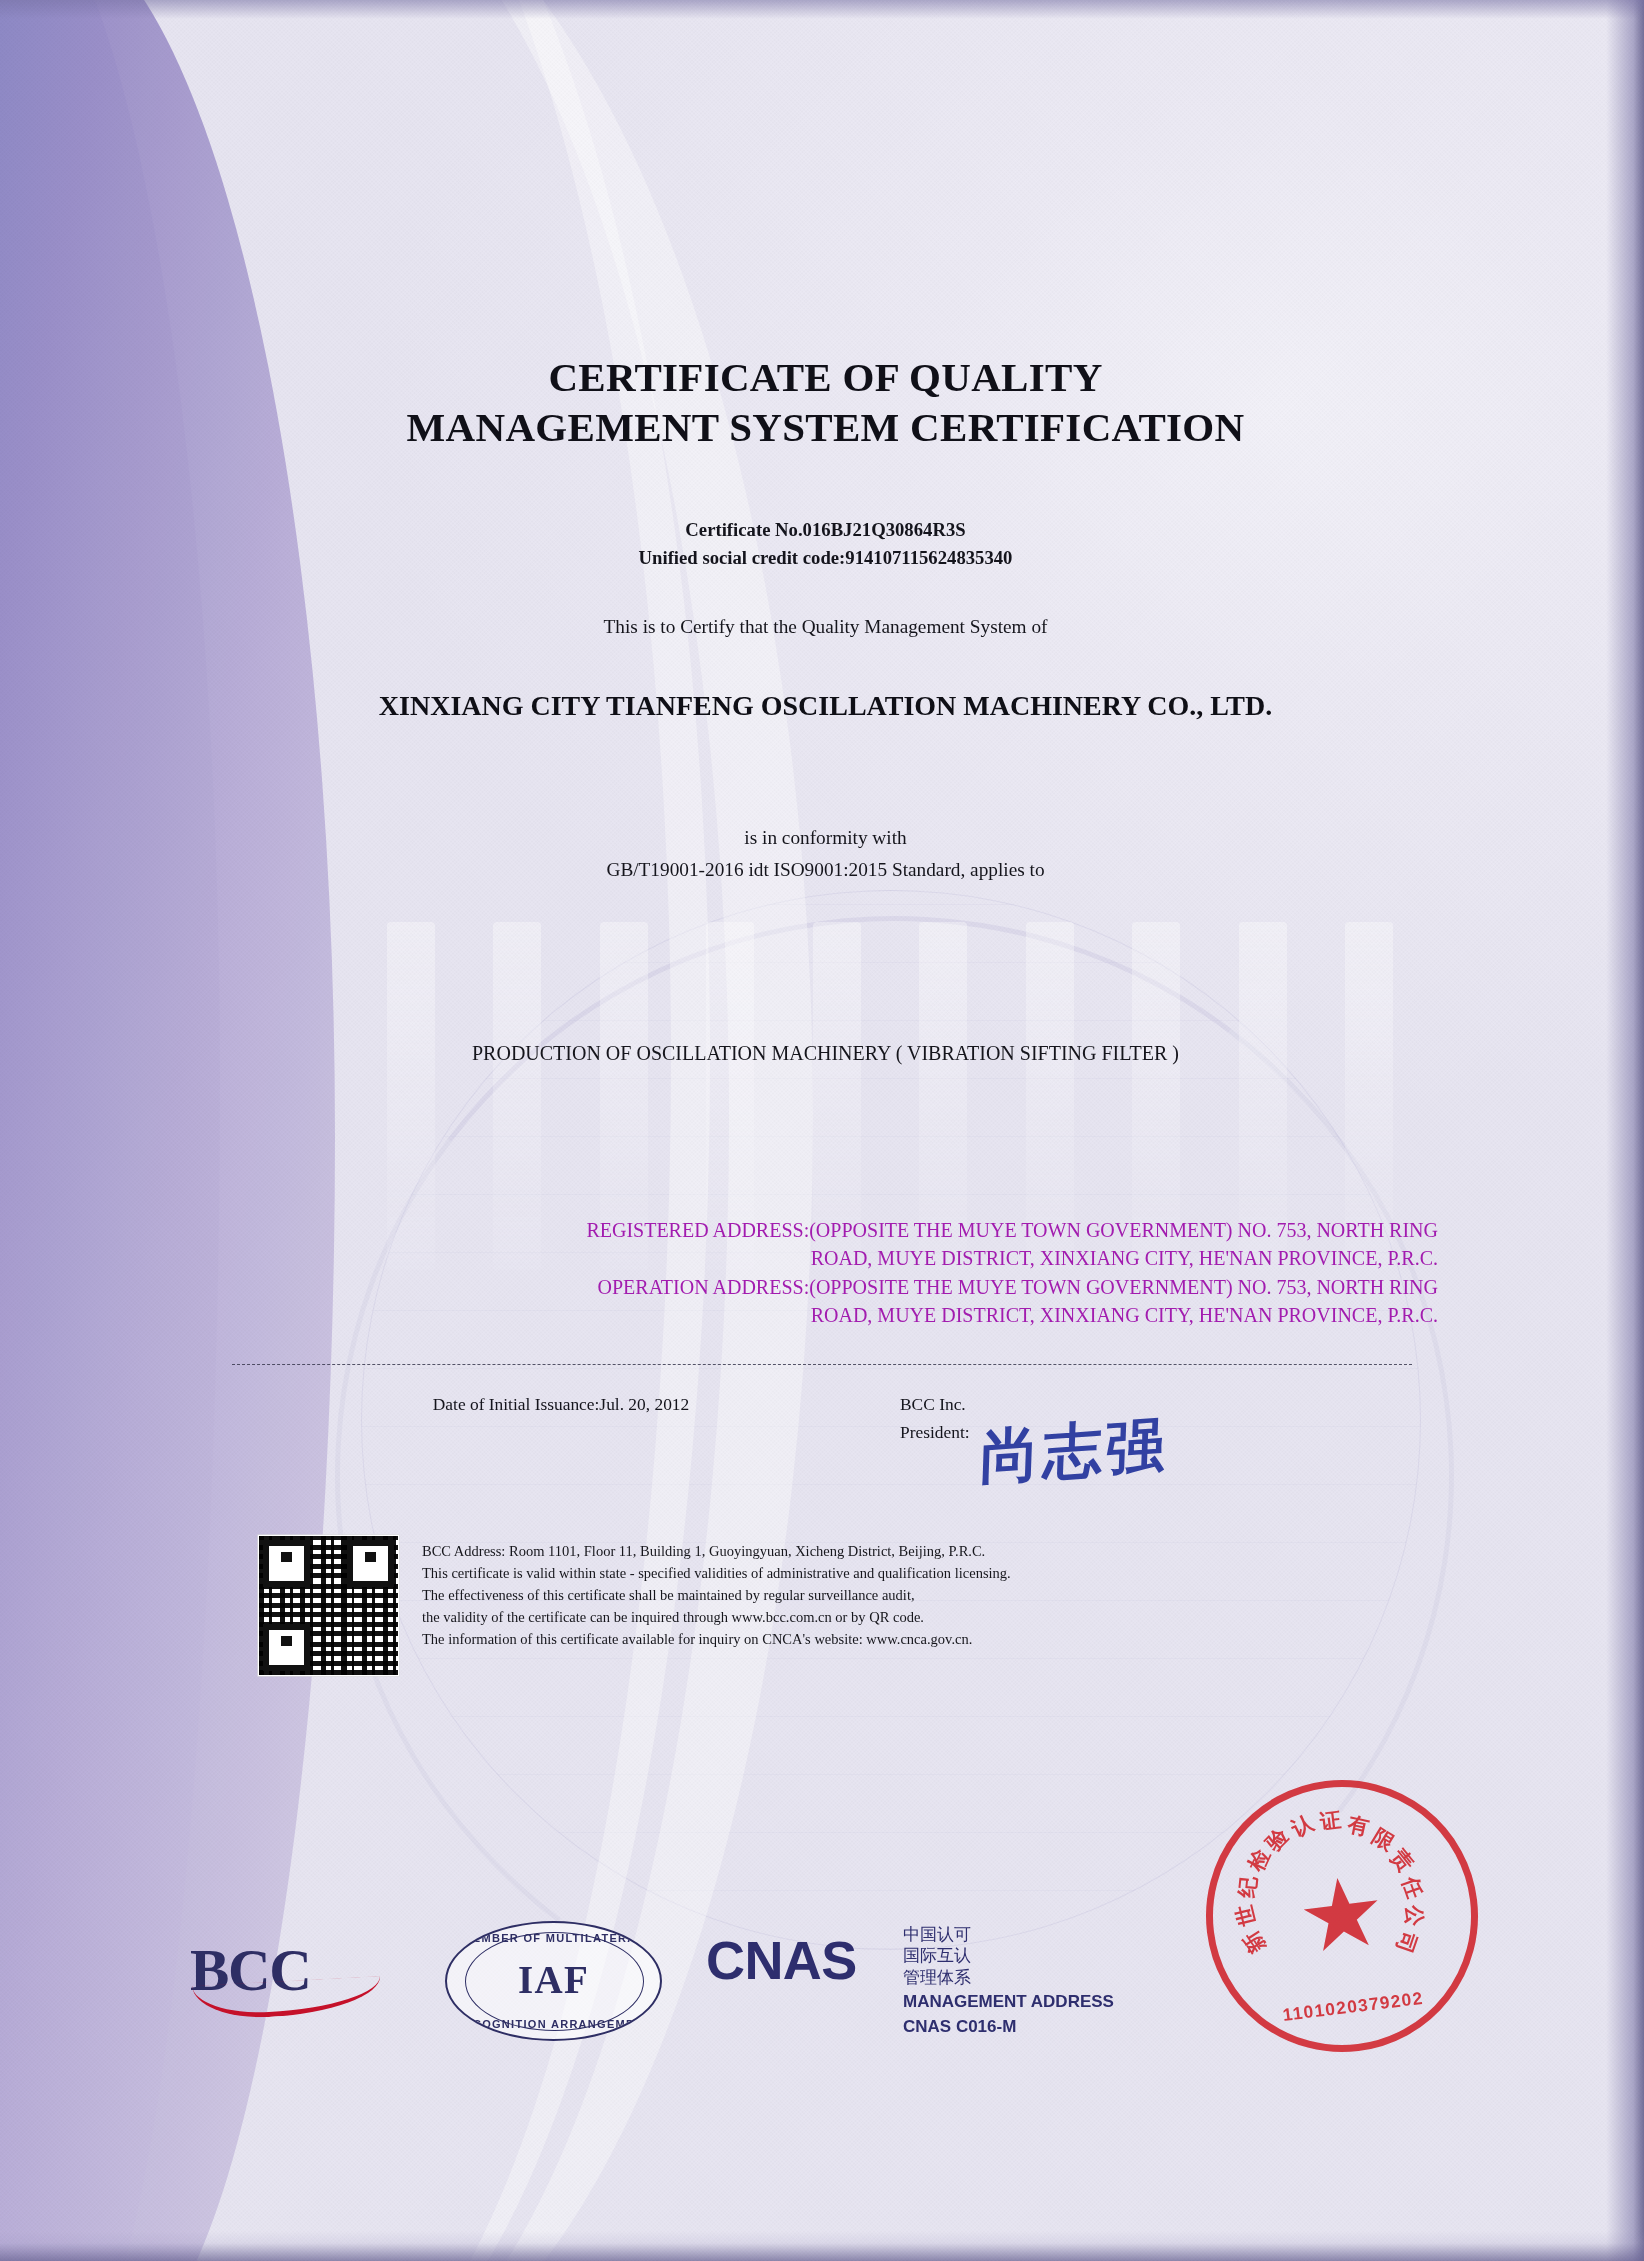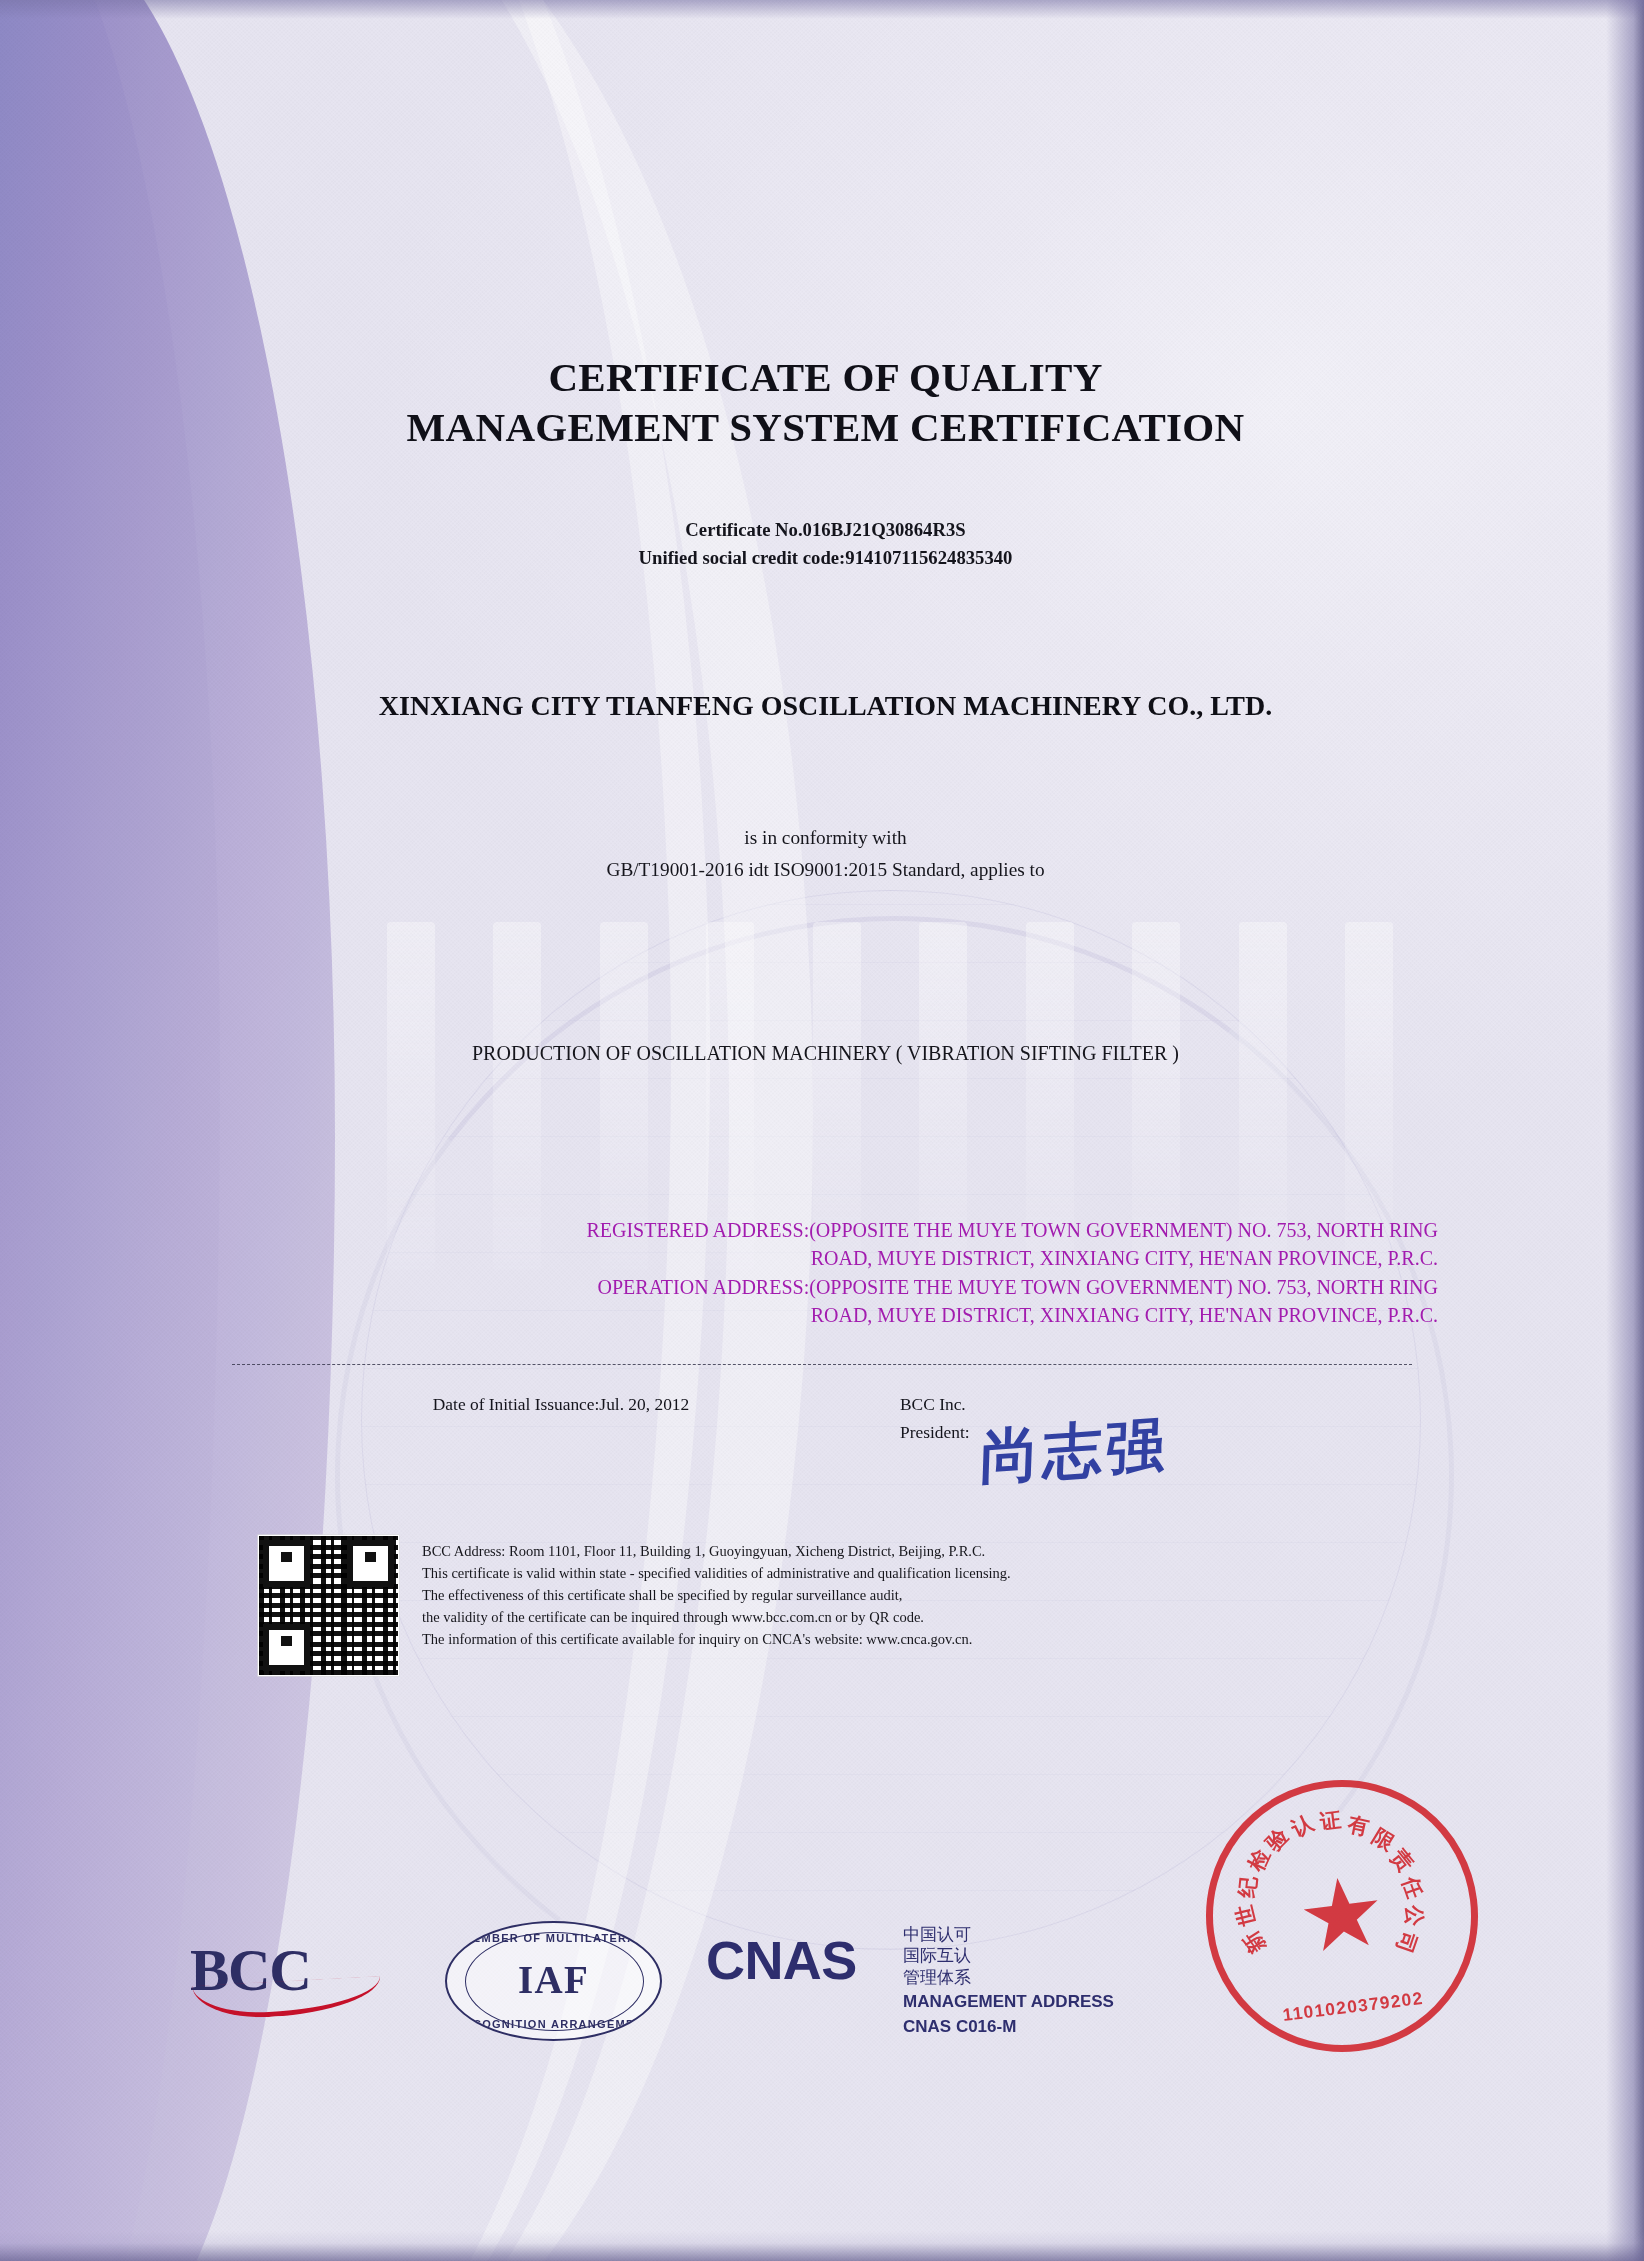--- a/index.html
+++ b/index.html
@@ -527,20 +527,21 @@
     <div class="title">
       <div>CERTIFICATE OF QUALITY</div>
       <div>MANAGEMENT SYSTEM CERTIFICATION</div>
     </div>
 
     <div class="cert-no">
       <div>Certificate No.016BJ21Q30864R3S</div>
       <div>Unified social credit code:914107115624835340</div>
     </div>
 
+    <div class="certify-line">This is to Certify that the Quality Management System of</div>
 
     <div class="company">XINXIANG CITY TIANFENG OSCILLATION MACHINERY CO., LTD.</div>
 
     <div class="conformity">
       <div>is in conformity with</div>
       <div>GB/T19001-2016 idt ISO9001:2015 Standard, applies to</div>
     </div>
 
     <div class="scope">PRODUCTION OF OSCILLATION MACHINERY ( VIBRATION SIFTING FILTER )</div>
 
@@ -572,21 +573,21 @@
           <i></i>
         </div>
       <div class="finder f-bl">
           <i></i>
         </div>
     </div>
 
     <div class="fineprint">
       <div>BCC Address: Room 1101, Floor 11, Building 1, Guoyingyuan, Xicheng District, Beijing, P.R.C.</div>
       <div>This certificate is valid within state - specified validities of administrative and qualification licensing.</div>
-      <div>The effectiveness of this certificate shall be specified by regular surveillance audit,</div>
+      <div>The effectiveness of this certificate shall be maintained by regular surveillance audit,</div>
       <div>the validity of the certificate can be inquired through www.bcc.com.cn or by QR code.</div>
       <div>The information of this certificate available for inquiry on CNCA's website: www.cnca.gov.cn.</div>
     </div>
 
     <div class="logos">
 
       <div class="logo-bcc">
         <div class="txt">BCC</div>
         <div class="swash"></div>
       </div>

